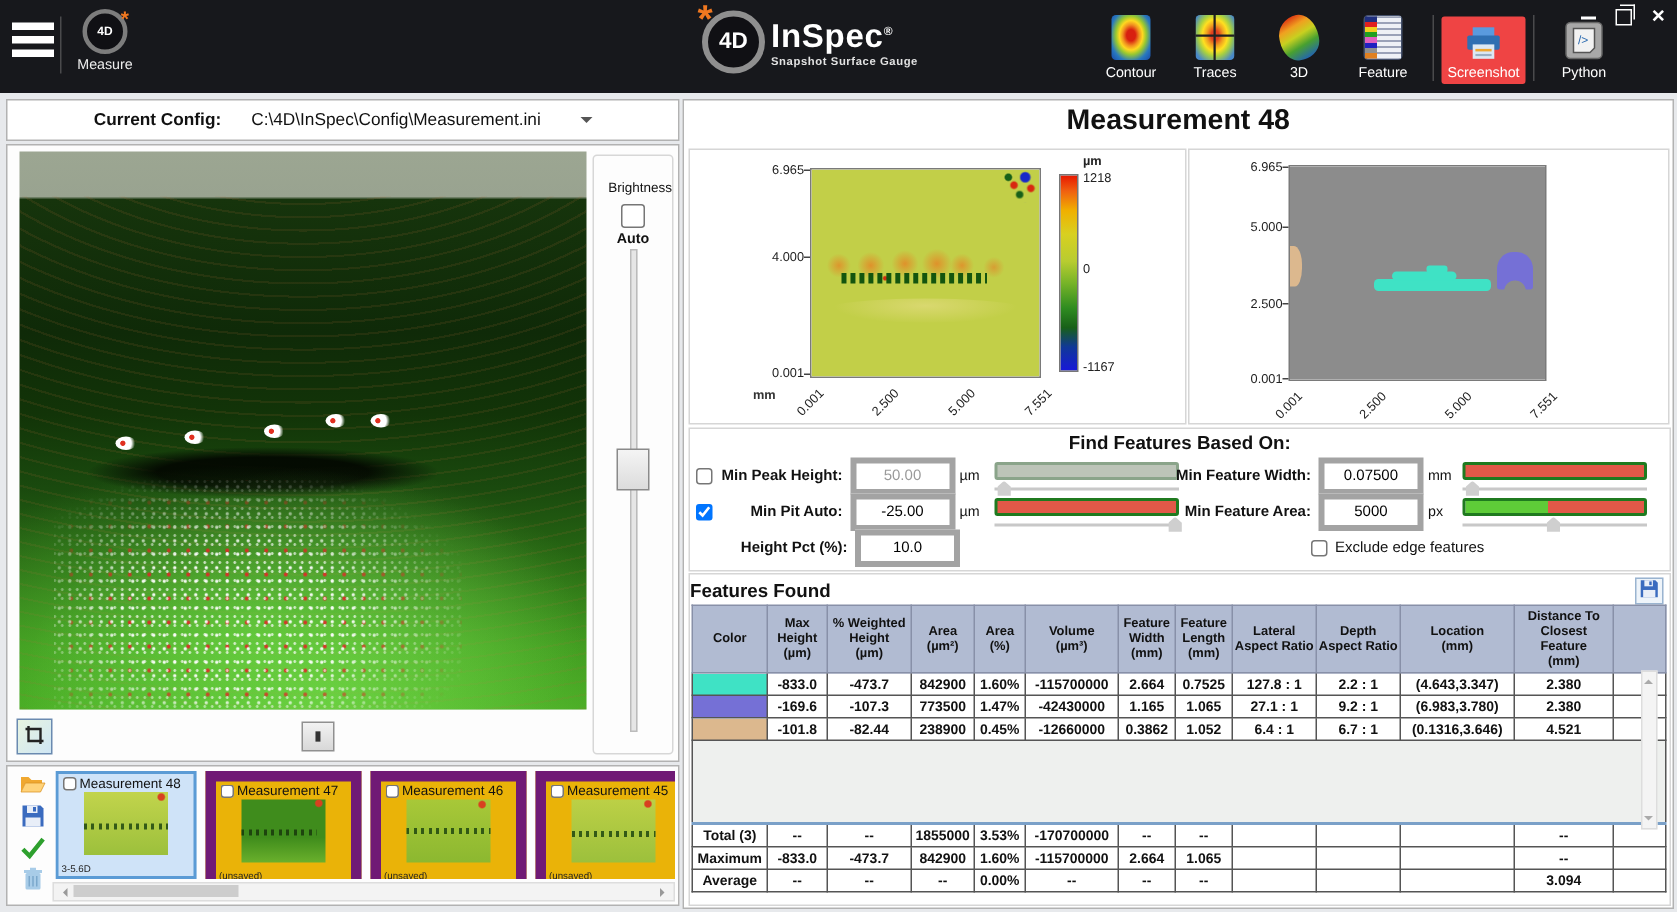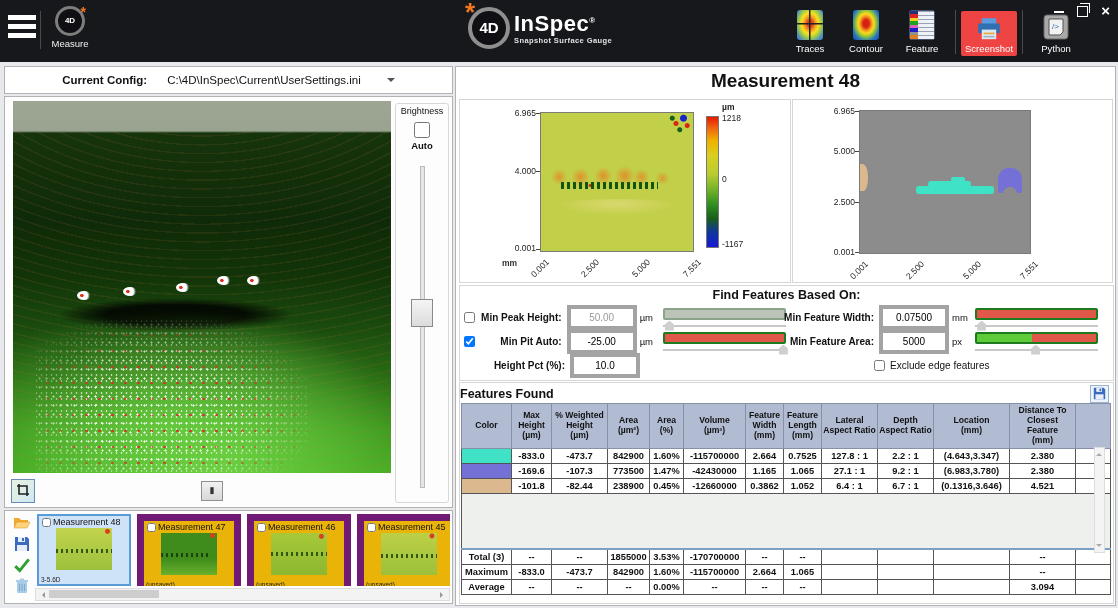--- a/index.html
+++ b/index.html
@@ -44,21 +44,21 @@
   .cfgbar b{margin-right:20px;}
   .caret{width:0;height:0;border:4px solid transparent;border-top-color:#555;margin-left:26px;margin-top:4px;}
   .campanel{position:absolute;left:4px;top:96px;width:447px;height:410px;background:#fdfdfd;border:1px solid #b2b2b2;}
   .camimg{position:absolute;left:8px;top:4px;width:378px;height:372px;overflow:hidden;background:linear-gradient(180deg,#9ca692 0,#99a390 30px,#16340c 32px,#0f2a08 120px,#123408 175px,#1a4a0e 225px,#2a6e14 280px,#3c961c 330px,#46a822 372px);}
   .arcs{position:absolute;left:0;top:30px;right:0;bottom:0;background:repeating-radial-gradient(ellipse 160% 120% at 50% -40%,rgba(160,100,50,.17) 0 2px,transparent 2px 13px);opacity:.85;}
   .eye{position:absolute;left:12%;top:53%;width:62%;height:9%;background:radial-gradient(ellipse closest-side,rgba(3,8,1,.95) 60%,rgba(3,8,1,0));border-radius:50%;}
   .glow{position:absolute;left:0;top:56%;width:100%;height:44%;background:radial-gradient(ellipse at 40% 70%,rgba(110,220,70,.55),rgba(40,120,20,0) 70%),radial-gradient(ellipse at 55% 95%,rgba(140,240,90,.5),transparent 70%);}
   .speck{position:absolute;left:6%;top:59%;width:72%;height:41%;background-image:radial-gradient(circle,rgba(255,255,255,.92) 0 .8px,transparent 1.4px),radial-gradient(circle,rgba(255,255,255,.7) 0 .7px,transparent 1.2px),radial-gradient(circle,rgba(225,40,40,.9) 0 1px,transparent 1.6px);background-size:7px 9px,5px 6px,13px 16px;background-position:0 0,3px 4px,5px 7px;-webkit-mask-image:radial-gradient(ellipse at 45% 60%,#000 35%,transparent 78%);mask-image:radial-gradient(ellipse at 45% 60%,#000 35%,transparent 78%);}
   .glint{position:absolute;width:14px;height:9px;border-radius:50%;background:radial-gradient(circle at 35% 50%,#e03020 0 1.5px,#fff 2px 55%,rgba(255,255,255,0) 80%);}
   .bright{position:absolute;left:390px;top:6px;width:52px;height:398px;border:1px solid #d7d7d7;border-radius:3px;}
-  .blabel{display:block;text-align:center;font-size:9px;margin-top:2px;}
+  .blabel{display:block;text-align:right;font-size:9px;margin-top:16px;}
   .bcheck{display:block;margin:6px auto 2px auto;width:16px;height:16px;}
   .alabel{display:block;text-align:center;font-size:9.5px;font-weight:bold;}
   .vtrack{position:absolute;left:24px;top:62px;width:3px;height:320px;background:#e6e6e6;border:1px solid #bbb;}
   .vhandle{position:absolute;left:15px;top:195px;width:20px;height:26px;background:linear-gradient(180deg,#f4f4f4,#dcdcdc);border:1px solid #8a8a8a;}
   .cropbtn{position:absolute;left:6px;top:382px;width:22px;height:22px;border:1px solid #6a8ab0;background:linear-gradient(135deg,#e8f4e0,#cfe6f4);text-align:center;}
   .cropbtn svg{margin-top:3px;}
   .pausebtn{position:absolute;left:196px;top:384px;width:20px;height:18px;border:1px solid #909090;background:linear-gradient(#f2f2f2,#d8d8d8);text-align:center;line-height:16px;font-size:9px;color:#333;}
   .thumbpanel{position:absolute;left:4px;top:510px;width:447px;height:92px;background:#fdfdfd;border:1px solid #b2b2b2;}
   .sideicons{position:absolute;left:5px;top:4px;width:24px;}
   .sideicons .sic{display:block;margin:0 auto 5px auto;width:18px;height:16px;}
@@ -163,26 +163,30 @@
     </div>
     <div class="brand">
       <div class="ring">4D</div>
       <div class="brand-text">
         <div class="brand-name"><span>InSpec</span><sup>®</sup></div>
         <div class="brand-tag">Snapshot Surface Gauge</div>
       </div>
     </div>
     <div class="tools">
       <div class="tool">
+        <div class="ticon contour"></div>
+        <span class="tlabel">Contour</span>
+      </div>
+      <div class="tool">
         <div class="ticon traces"></div>
         <span class="tlabel">Traces</span>
       </div>
       <div class="tool">
-        <div class="ticon contour"></div>
-        <span class="tlabel">Contour</span>
+        <div class="ticon threed"></div>
+        <span class="tlabel">3D</span>
       </div>
       <div class="tool">
         <div class="ticon feature">
             <div class="fi-stripes"></div>
             <div class="fi-grid"></div>
           </div>
         <span class="tlabel">Feature</span>
       </div>
       <div class="tsep"></div>
       <div class="tool active">
@@ -207,21 +211,21 @@
     </div>
     <div class="wctrl">
       <div class="wmin"></div>
       <div class="wrest"></div>
       <div class="wclose">×</div>
     </div>
   </header>
 
   <div class="cfgbar">
     <b>Current Config:</b>
-    <span>C:\4D\InSpec\Current\UserSettings.ini</span>
+    <span>C:\4D\InSpec\Config\Measurement.ini</span>
     <span class="caret"></span>
   </div>
 
   <div class="campanel">
     <div class="camimg">
       <div class="arcs"></div>
       <span class="glint" style="left:17%;top:51%;"></span>
       <span class="glint" style="left:29%;top:50%;"></span>
       <span class="glint" style="left:43%;top:49%;"></span>
       <span class="glint" style="left:54%;top:47%;"></span>

